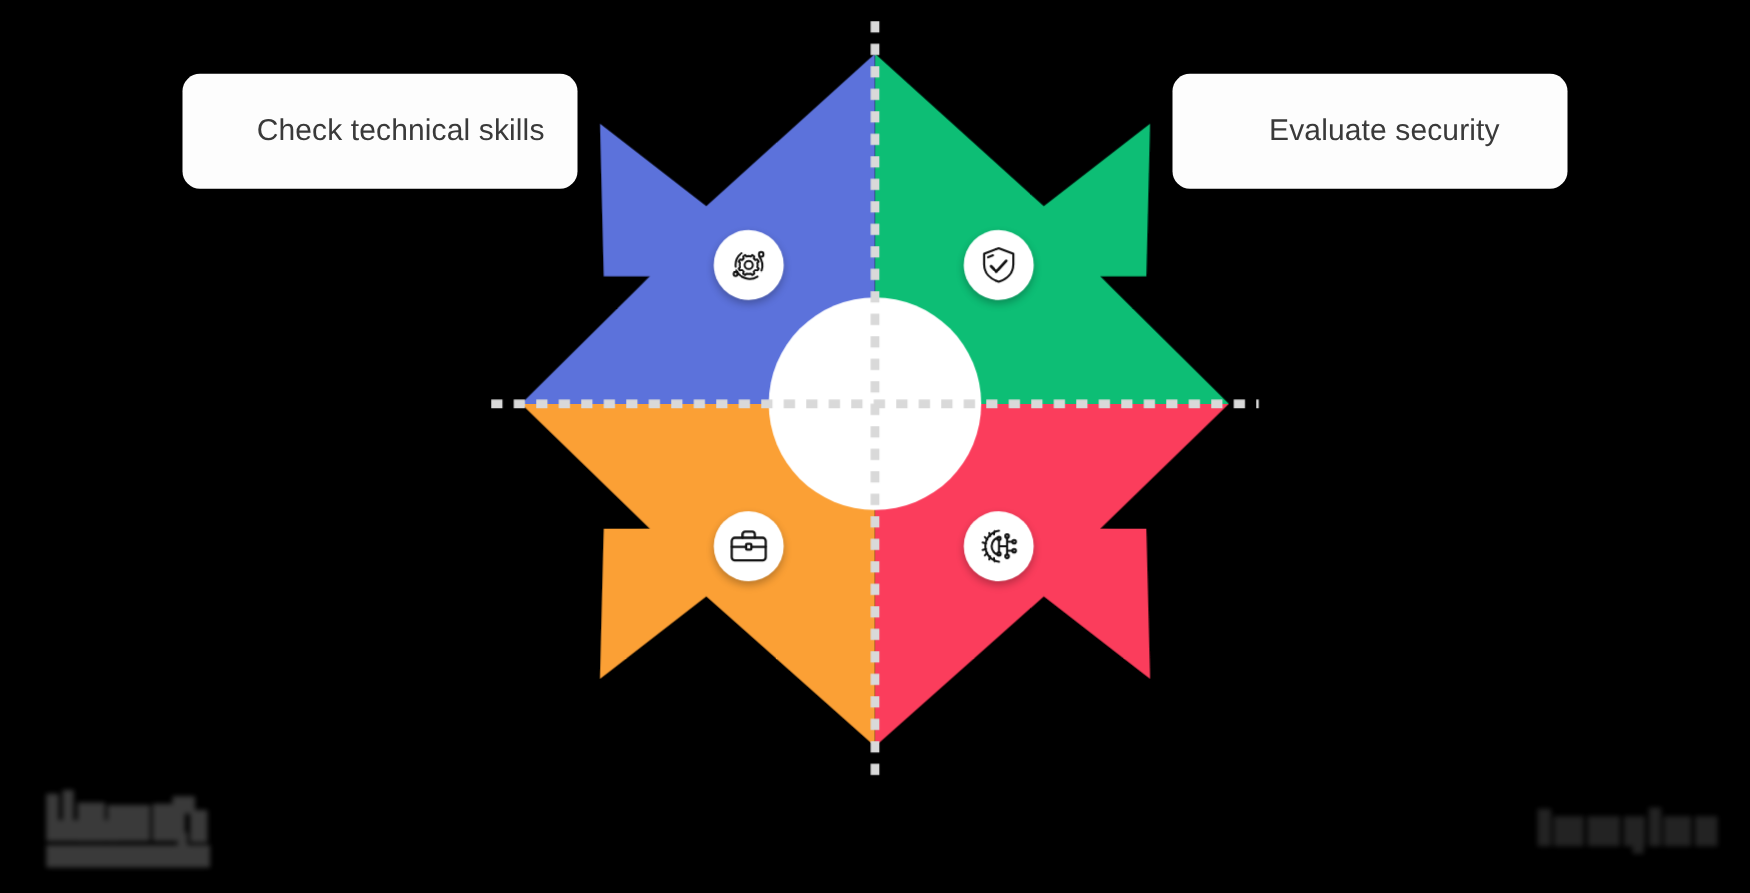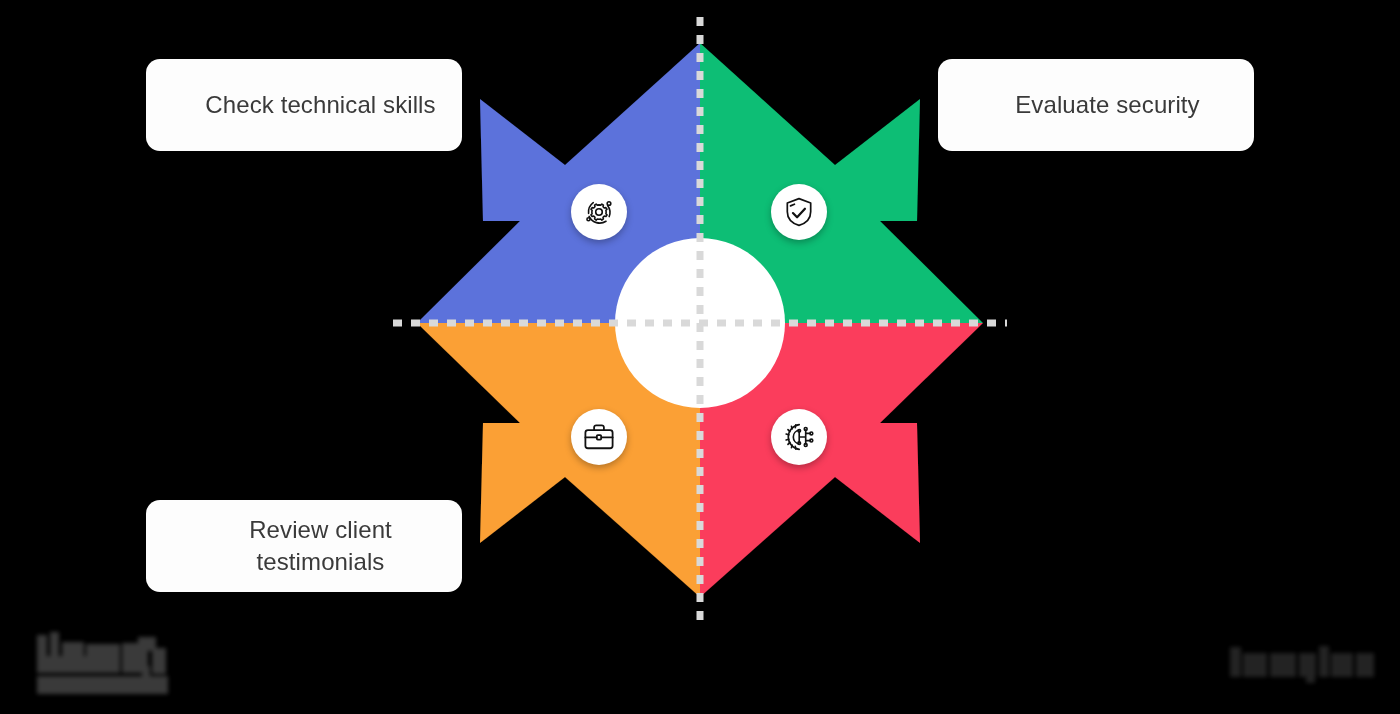--- a/index.html
+++ b/index.html
@@ -229,23 +229,20 @@
   </div>
 
   <div class="label-card" id="card-tl">
     <span>Check technical skills</span>
   </div>
 
   <div class="label-card" id="card-tr">
     <span>Evaluate security</span>
   </div>
 
-  <div class="label-card" id="card-bl">
-    <span>Review client testimonials</span>
-  </div>
 
 
   <div class="logo-blur" id="logo-left">
     <svg viewBox="0 0 172 66" xmlns="http://www.w3.org/2000/svg">
       <g fill="#3f3f3f">
         <rect x="3" y="5" width="10" height="22"></rect>
         <rect x="16" y="2" width="9" height="26"></rect>
         <rect x="3" y="26" width="58" height="17"></rect>
         <rect x="28" y="12" width="22" height="31"></rect>
         <rect x="52" y="14" width="34" height="29"></rect>

